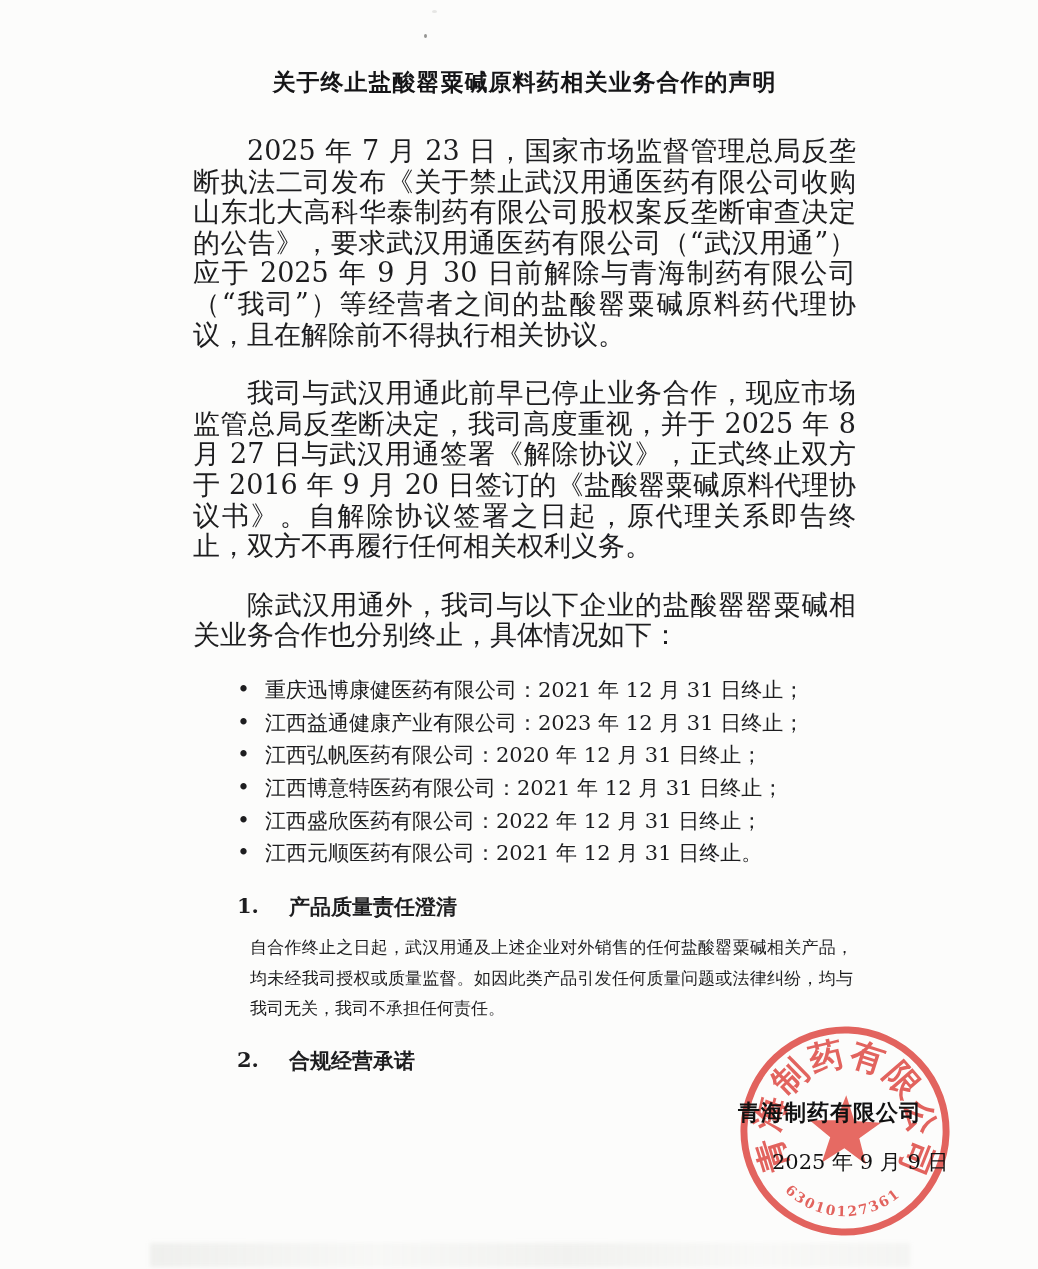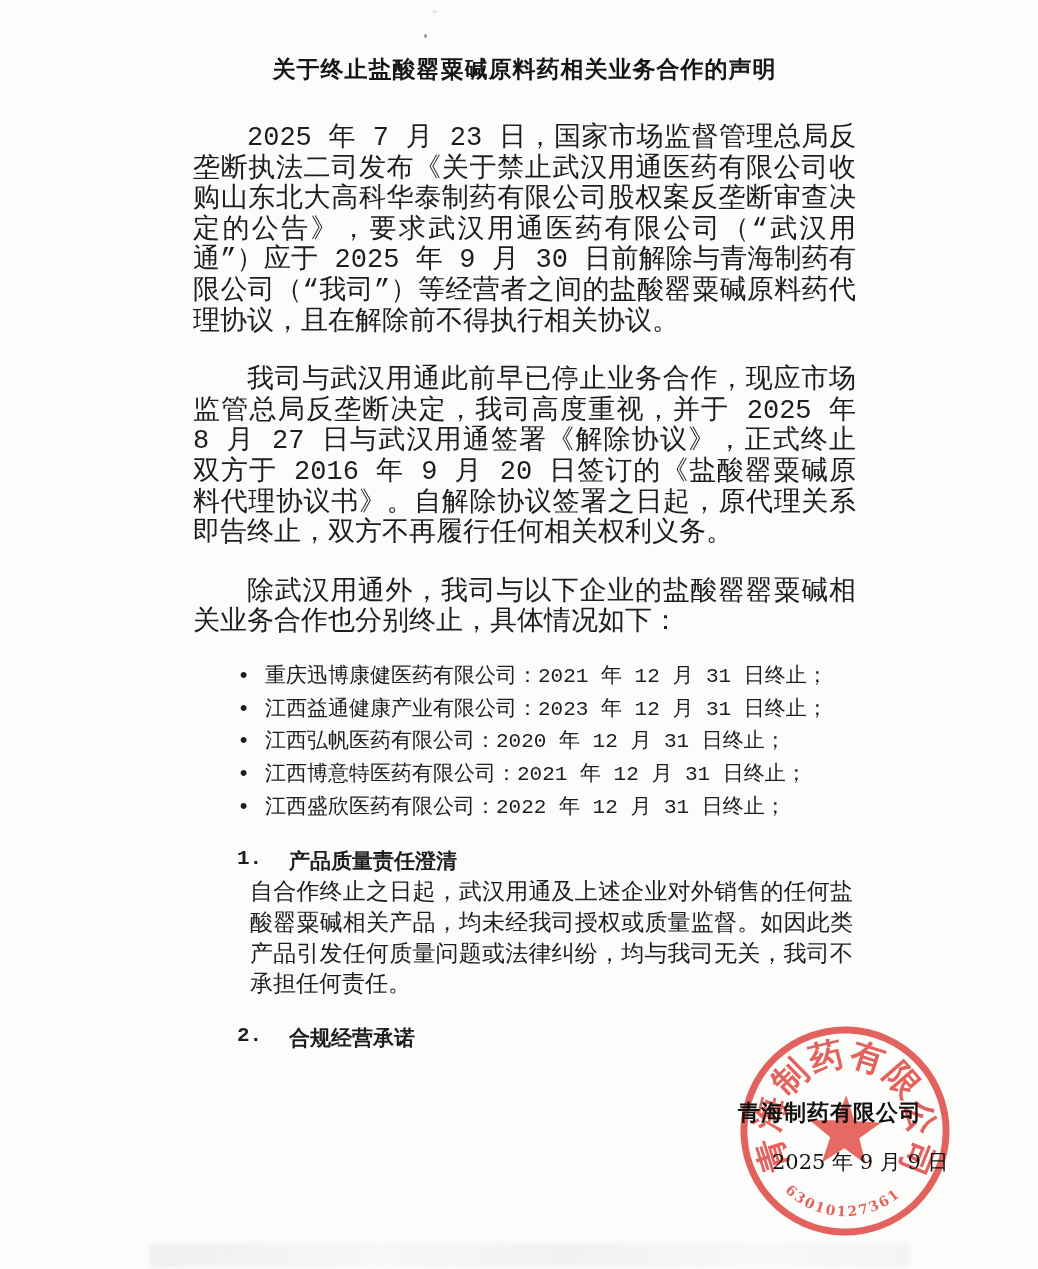--- a/index.html
+++ b/index.html
@@ -5,21 +5,21 @@
   html,body{margin:0;padding:0;}
   body{
     width:1038px;height:1269px;
     background:#fcfcfb;
     position:relative;
     overflow:hidden;
     font-family:"DejaVu Serif","Liberation Serif",serif;
     color:#1d1d1f;
   }
   .content{
-    position:absolute;left:193px;top:0;width:663px;font-family:Liberation Mono, monospace;
+    position:absolute;left:193px;top:13px;width:663px;
   }
   .doc-title{
     margin:54px 0 0 0;
     text-align:center;
     font-size:23px;
     font-weight:bold;
     letter-spacing:1px;
     color:#151517;
   }
   p.para{
@@ -53,23 +53,23 @@
     font-weight:bold;
   }
   .section-head{
     display:flex;
     margin:23px 0 0 44px;
     font-size:21px;
     font-weight:bold;
   }
   .sec-num{width:52px;}
   .sec-body{
-    margin:3px 0 0 57px;
+    margin:11px 0 0 57px;
     width:603px;
-    font-size:23px;
+    font-size:17px;
     line-height:30.6px;
     text-align:justify;
   }
   .sig-block{
     position:absolute;
     left:738px;top:1098px;
     z-index:3;
     color:#111;
   }
   .sig-company{
@@ -121,20 +121,21 @@
   <p class="para">我司与武汉用通此前早已停止业务合作，现应市场监管总局反垄断决定，我司高度重视，并于 2025 年 8 月 27 日与武汉用通签署《解除协议》，正式终止双方于 2016 年 9 月 20 日签订的《盐酸罂粟碱原料代理协议书》。自解除协议签署之日起，原代理关系即告终止，双方不再履行任何相关权利义务。</p>
 
   <p class="para">除武汉用通外，我司与以下企业的盐酸罂罂粟碱相关业务合作也分别终止，具体情况如下：</p>
 
   <ul class="term-list">
     <li>重庆迅博康健医药有限公司：2021 年 12 月 31 日终止；</li>
     <li>江西益通健康产业有限公司：2023 年 12 月 31 日终止；</li>
     <li>江西弘帆医药有限公司：2020 年 12 月 31 日终止；</li>
     <li>江西博意特医药有限公司：2021 年 12 月 31 日终止；</li>
     <li>江西盛欣医药有限公司：2022 年 12 月 31 日终止；</li>
+    <li>江西元顺医药有限公司：2021 年 12 月 31 日终止。</li>
   </ul>
 
 
   <div class="section-head">
     <span class="sec-num">1.</span>
     <span class="sec-title">产品质量责任澄清</span>
   </div>
   <p class="sec-body">自合作终止之日起，武汉用通及上述企业对外销售的任何盐酸罂粟碱相关产品，均未经我司授权或质量监督。如因此类产品引发任何质量问题或法律纠纷，均与我司无关，我司不承担任何责任。</p>
 
   <div class="section-head">

